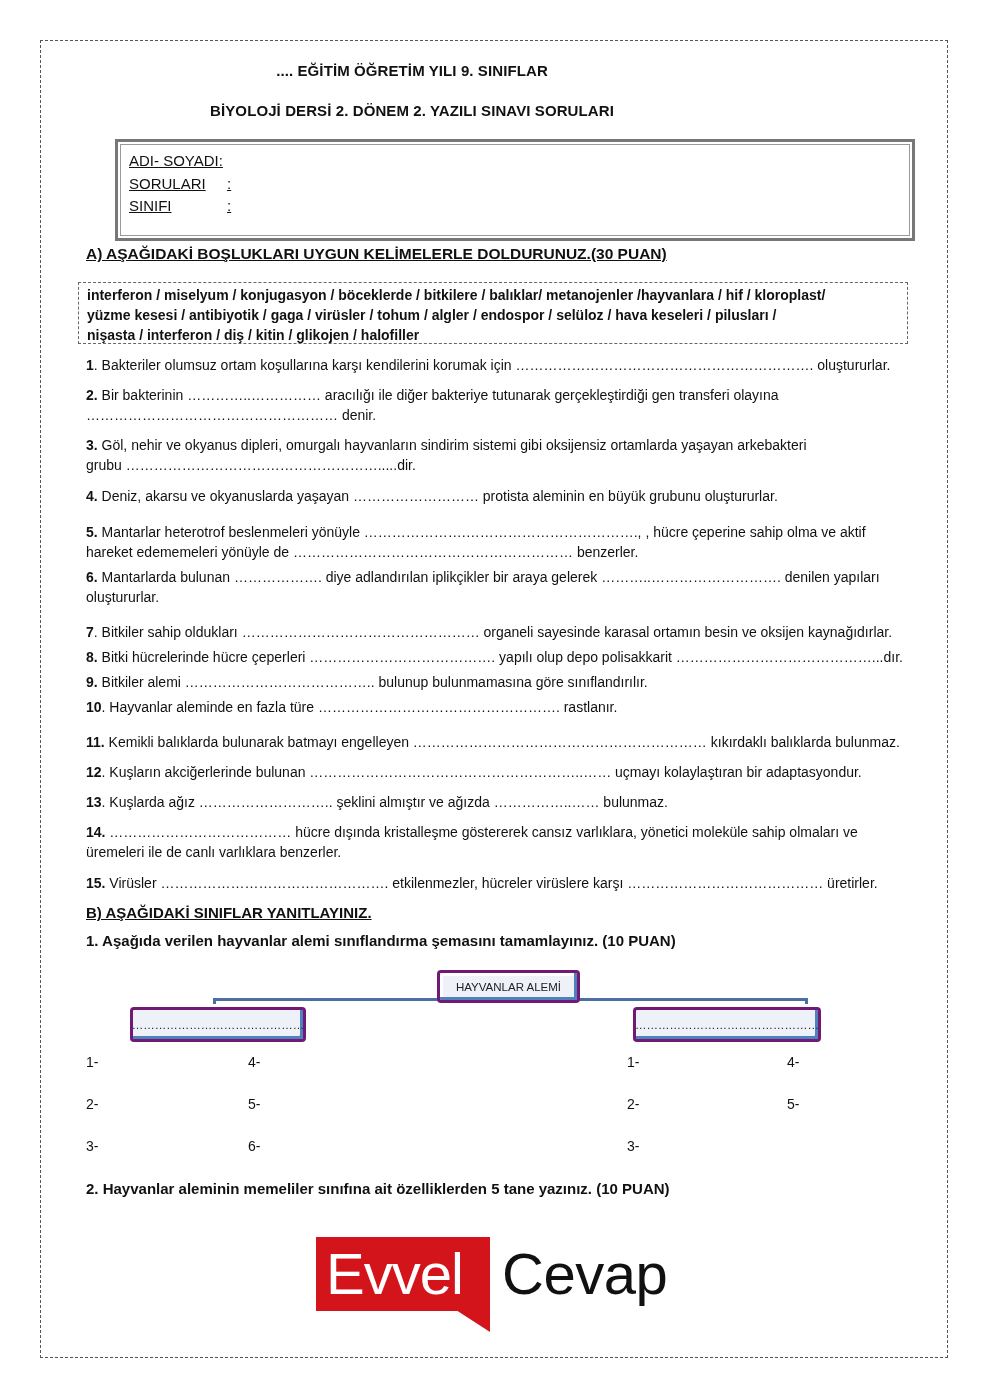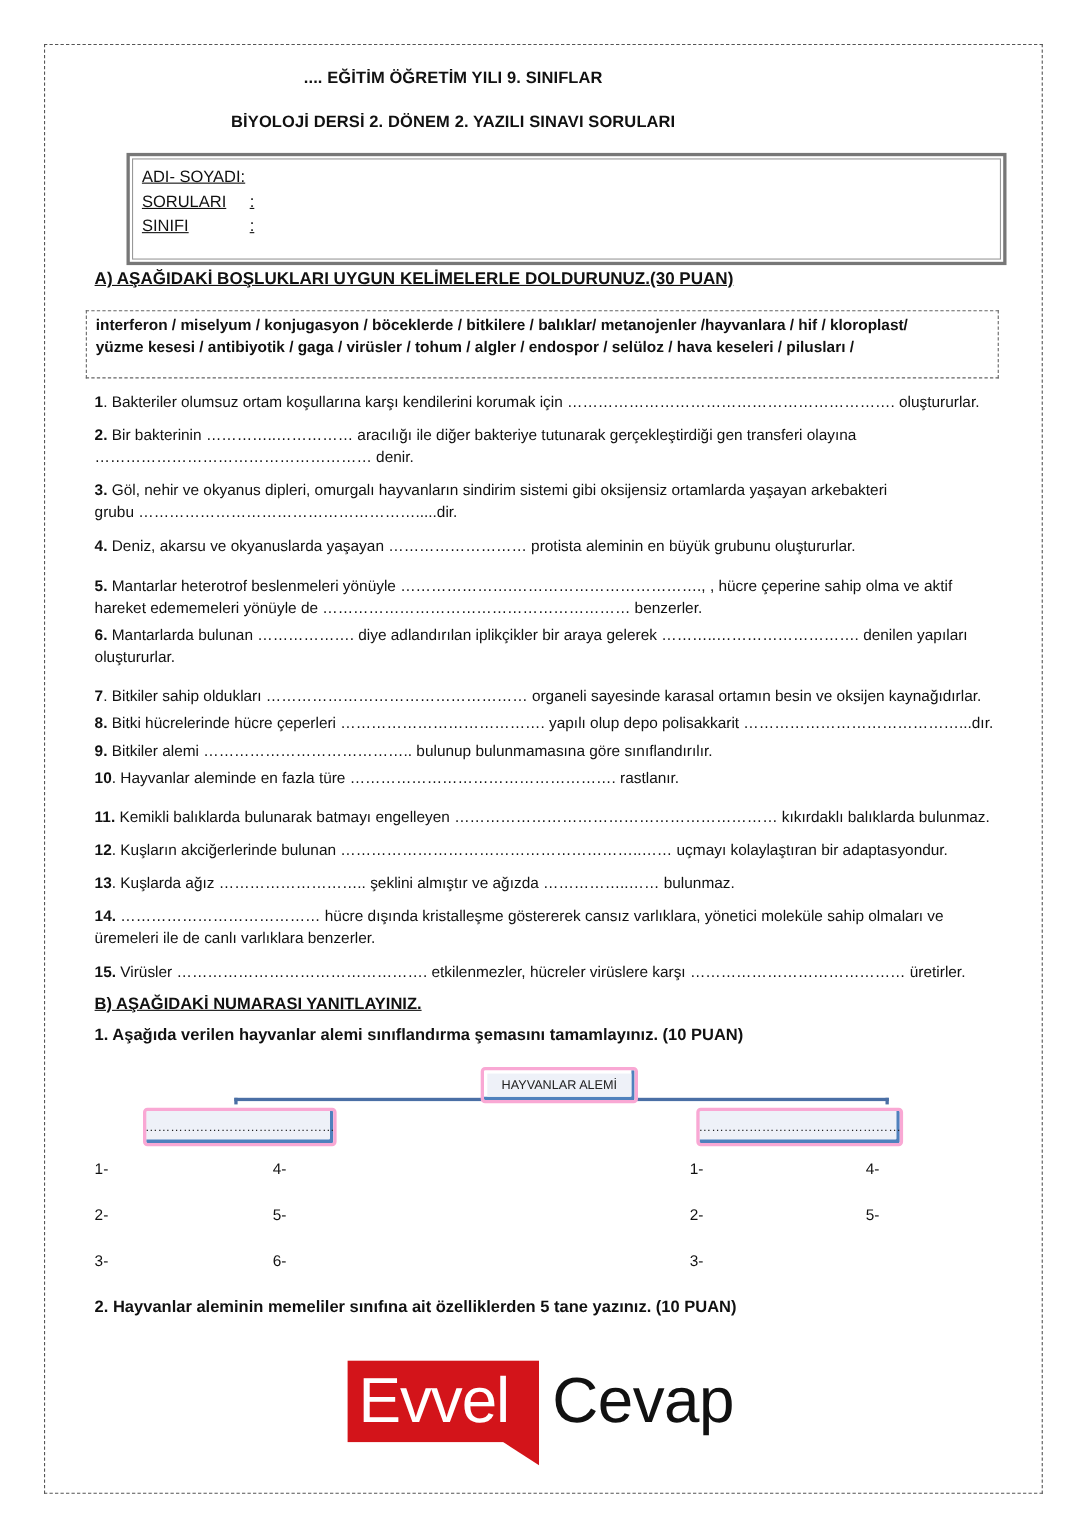--- a/index.html
+++ b/index.html
@@ -14,21 +14,21 @@
   .info-lines { position: absolute; left: 11px; top: 8px; font-size: 15px; line-height: 22.5px; }
   .info-row { display: flex; text-decoration: underline; }
   .info-label { width: 98px; }
   .section-heading { font-weight: bold; font-size: 15.5px; text-decoration: underline; }
   .word-bank { left: 78px; top: 282px; width: 830px; height: 62px; box-sizing: border-box;
          border: 1px dashed #666; padding: 2px 8px 0 8px; font-weight: bold; font-size: 14px; line-height: 20px; }
   .q { left: 86px; width: 825px; font-size: 14px; line-height: 20px; }
   .q b { font-weight: bold; }
   .q-bold { font-weight: bold; font-size: 15px; }
   .diag-box { position: absolute; box-sizing: border-box; background: #eef1f8;
-         border: 3px solid #f9a8d4; border-radius: 4px; box-shadow: -3px -3px 0 0 #4f81bd inset; padding-left: 16px; }
+         border: 3px solid #701a75; border-radius: 4px; box-shadow: -3px -3px 0 0 #4f81bd inset; padding-left: 16px; }
   .diag-box .inner { position: absolute; left: 0; right: 0; top: 0; bottom: 0;
          display: flex; align-items: center; justify-content: center; font-size: 11.5px; color: #222; }
   .connector { position: absolute; background: #4a6fa5; height: 3px; }
   .list-num { font-size: 14px; position: absolute; }
   .logo { left: 316px; top: 1237px; }
   .logo-red { position: absolute; left: 0; top: 0; width: 174px; height: 74px; background: #d3141a; }
   .logo-tail { position: absolute; left: 140px; top: 73px; width: 0; height: 0;
          border-left: 34px solid transparent; border-top: 22px solid #d3141a; }
   .logo-red span { position: absolute; left: 10px; top: 3px; color: #ffffff; font-size: 58px; font-weight: normal; letter-spacing: -1px; }
   .logo-black { position: absolute; left: 186px; top: 3px; color: #111; font-size: 58px; letter-spacing: -0.5px; white-space: nowrap; }
@@ -55,39 +55,40 @@
       <span>:</span>
     </div>
   </div>
 </div>
 
 <div class="abs section-heading" style="left:86px; top:245px;">A) AŞAĞIDAKİ BOŞLUKLARI UYGUN KELİMELERLE DOLDURUNUZ.(30 PUAN)</div>
 
 <div class="abs word-bank">
   <div>interferon / miselyum / konjugasyon / böceklerde / bitkilere / balıklar/ metanojenler /hayvanlara / hif / kloroplast/</div>
   <div> yüzme kesesi / antibiyotik / gaga / virüsler / tohum / algler / endospor / selüloz / hava keseleri / pilusları /</div>
+  <div>nişasta / interferon / diş / kitin / glikojen / halofiller</div>
 </div>
 
 <div class="abs q" style="top:355px;"><b>1</b><span>. Bakteriler olumsuz ortam koşullarına karşı kendilerini korumak için ………………………………………………………. oluştururlar.</span></div>
 <div class="abs q" style="top:385px;"><b>2.</b><span> Bir bakterinin …………..…………… aracılığı ile diğer bakteriye tutunarak gerçekleştirdiği gen transferi olayına</span><br><span>……………………………………………… denir.</span></div>
 <div class="abs q" style="top:435px;"><b>3.</b><span> Göl, nehir ve okyanus dipleri, omurgalı hayvanların sindirim sistemi gibi oksijensiz ortamlarda yaşayan arkebakteri</span><br><span>grubu  ……………………………………………….....dir.</span></div>
 <div class="abs q" style="top:486px;"><b>4.</b><span> Deniz, akarsu ve okyanuslarda yaşayan ……………………… protista aleminin en büyük grubunu oluştururlar.</span></div>
 <div class="abs q" style="top:522px;"><b>5.</b><span>  Mantarlar heterotrof beslenmeleri yönüyle ………………….………………………………., , hücre çeperine sahip olma ve aktif</span><br><span>hareket  edememeleri yönüyle de …………………………………………………… benzerler.</span></div>
 <div class="abs q" style="top:567px;"><b>6.</b><span> Mantarlarda bulunan ………………. diye adlandırılan iplikçikler bir araya gelerek ………..………………………. denilen yapıları</span><br><span>oluştururlar.</span></div>
 <div class="abs q" style="top:622px;"><b>7</b><span>. Bitkiler sahip oldukları …………………………………………… organeli sayesinde karasal ortamın besin ve oksijen kaynağıdırlar.</span></div>
 <div class="abs q" style="top:647px;"><b>8.</b><span> Bitki hücrelerinde hücre çeperleri …………………………………. yapılı olup depo polisakkarit ……………………………………...dır.</span></div>
 <div class="abs q" style="top:672px;"><b>9.</b><span> Bitkiler alemi ………………………………….. bulunup bulunmamasına göre sınıflandırılır.</span></div>
 <div class="abs q" style="top:697px;"><b>10</b><span>. Hayvanlar aleminde en fazla türe ……………………………………………. rastlanır.</span></div>
 <div class="abs q" style="top:732px;"><b>11.</b><span> Kemikli balıklarda bulunarak batmayı engelleyen ……………………………………………………… kıkırdaklı balıklarda bulunmaz.</span></div>
 <div class="abs q" style="top:762px;"><b>12</b><span>. Kuşların akciğerlerinde bulunan …………………………………………………..…… uçmayı kolaylaştıran bir adaptasyondur.</span></div>
 <div class="abs q" style="top:792px;"><b>13</b><span>. Kuşlarda ağız ……………………….. şeklini almıştır ve ağızda ……………..…… bulunmaz.</span></div>
 <div class="abs q" style="top:822px;"><b>14.</b><span> ………………………………… hücre dışında kristalleşme göstererek cansız varlıklara, yönetici moleküle sahip olmaları ve</span><br><span>üremeleri ile de canlı varlıklara benzerler.</span></div>
 <div class="abs q" style="top:873px;"><b>15.</b><span>  Virüsler …………………………………………. etkilenmezler, hücreler virüslere karşı …………………………………… üretirler.</span></div>
 
-<div class="abs section-heading" style="left:86px; top:904px; font-size:15px;">B) AŞAĞIDAKİ NUMARASI YANITLAYINIZ.</div>
+<div class="abs section-heading" style="left:86px; top:904px; font-size:15px;">B) AŞAĞIDAKİ SINIFLAR YANITLAYINIZ.</div>
 
 <div class="abs q-bold" style="left:86px; top:932px;">1. Aşağıda verilen hayvanlar alemi sınıflandırma şemasını tamamlayınız. (10 PUAN)</div>
 
 <div>
   <div class="connector" style="left:213px; top:998px; width:595px;"></div>
   <div class="connector" style="left:213px; top:998px; width:3px; height:6px;"></div>
   <div class="connector" style="left:805px; top:998px; width:3px; height:6px;"></div>
   <div class="diag-box" style="left:437px; top:970px; width:143px; height:33px; background:#fff;">
     <div class="inner" style="background:#eef1f8; margin:3px;">HAYVANLAR ALEMİ</div>
   </div>

